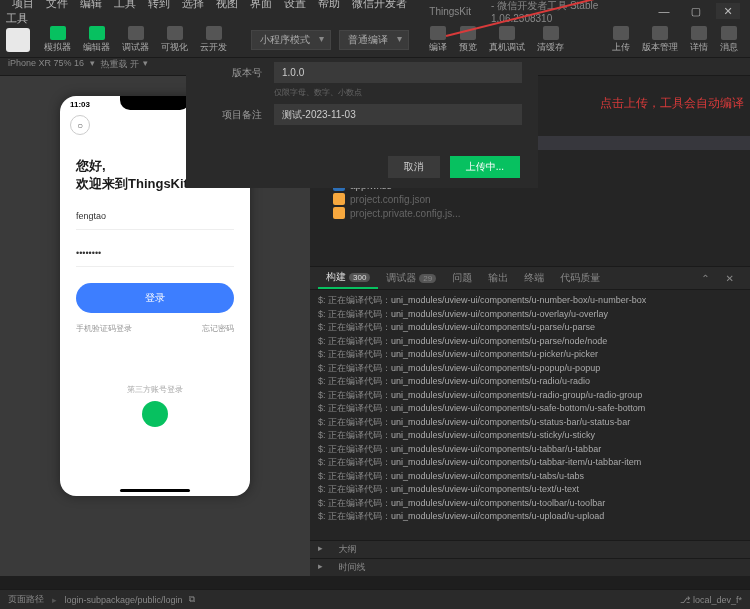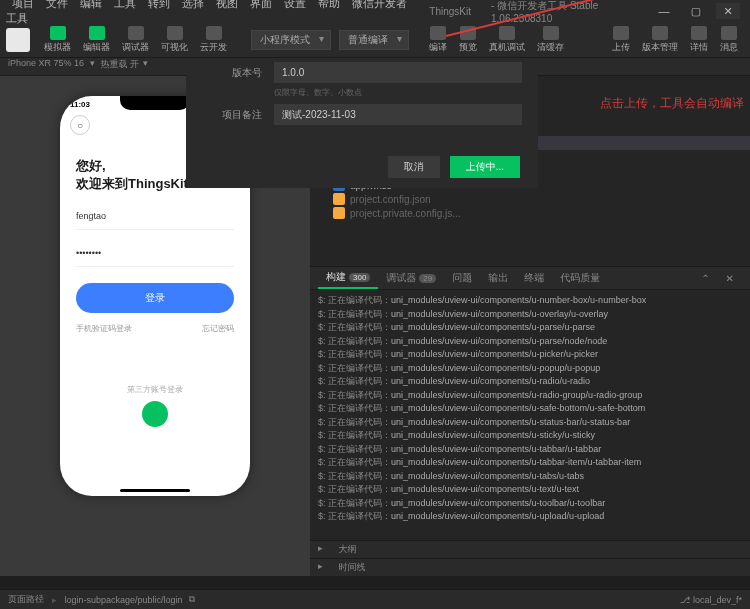--- a/index.html
+++ b/index.html
@@ -15,21 +15,21 @@
 .tool-group { display: flex; align-items: center; }
 .tool-btn { display: flex; flex-direction: column; align-items: center; padding: 2px 6px; cursor: pointer; color: #aaa; font-size: 9px; }
 .tool-btn .ico { width: 16px; height: 14px; background: #555; border-radius: 2px; margin-bottom: 1px; }
 .tool-btn.green .ico { background: #07c160; }
 .avatar-sq { width: 24px; height: 24px; background: #e8e8e8; border-radius: 3px; margin-right: 8px; }
 .select-box { background: #3a3a3a; border: 1px solid #444; padding: 2px 20px 2px 8px; font-size: 10px; color: #aaa; position: relative; margin: 0 4px; }
 .select-box::after { content: "▾"; position: absolute; right: 6px; color: #888; }
 .device-bar { background: #2a2a2a; height: 18px; display: flex; padding: 0 8px; font-size: 9px; color: #888; border-bottom: 1px solid #1a1a1a; }
 .main-area { display: flex; height: 500px; }
 .simulator { width: 310px; background: #3a3a3a; display: flex; align-items: flex-start; justify-content: center; padding-top: 20px; }
-.phone { width: 190px; height: 400px; background: #fff; border-radius: 32px; box-shadow: 0 0 12px rgba(0,0,0,0.4); position: relative; overflow: hidden; }
+.phone { width: 190px; height: 400px; background: #fff; border-radius: 16px; box-shadow: 0 0 12px rgba(0,0,0,0.4); position: relative; overflow: hidden; }
 .phone-notch { position: absolute; top: 0; left: 50%; transform: translateX(-50%); width: 70px; height: 14px; background: #000; border-radius: 0 0 10px 10px; }
 .phone-status { display: flex; justify-content: space-between; padding: 4px 10px 0; font-size: 8px; color: #000; font-weight: bold; }
 .phone-header { display: flex; justify-content: space-between; align-items: center; padding: 6px 10px; }
 .phone-back { width: 20px; height: 20px; border: 1px solid #ccc; border-radius: 50%; display: flex; align-items: center; justify-content: center; font-size: 10px; color: #666; }
 .phone-pill { display: flex; border: 1px solid #ddd; border-radius: 12px; overflow: hidden; }
 .phone-pill span { padding: 2px 8px; font-size: 9px; color: #333; }
 .phone-body { padding: 16px 16px 0; }
 .greeting { font-size: 13px; font-weight: bold; color: #1a1a1a; line-height: 1.4; }
 .phone-input { width: 100%; border: none; border-bottom: 1px solid #eee; padding: 8px 0; font-size: 9px; color: #333; margin-top: 10px; outline: none; }
 .login-btn { width: 100%; background: #3d7eff; color: #fff; border: none; border-radius: 16px; padding: 8px; font-size: 10px; margin-top: 16px; cursor: pointer; }

